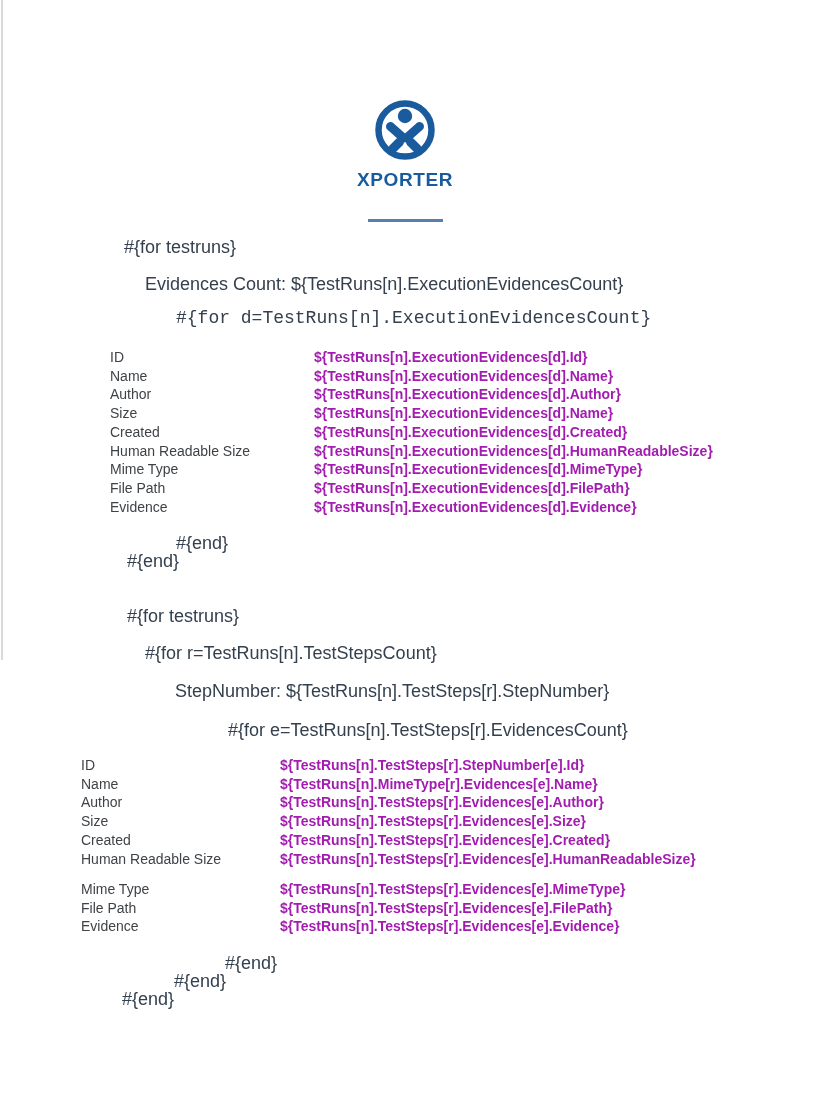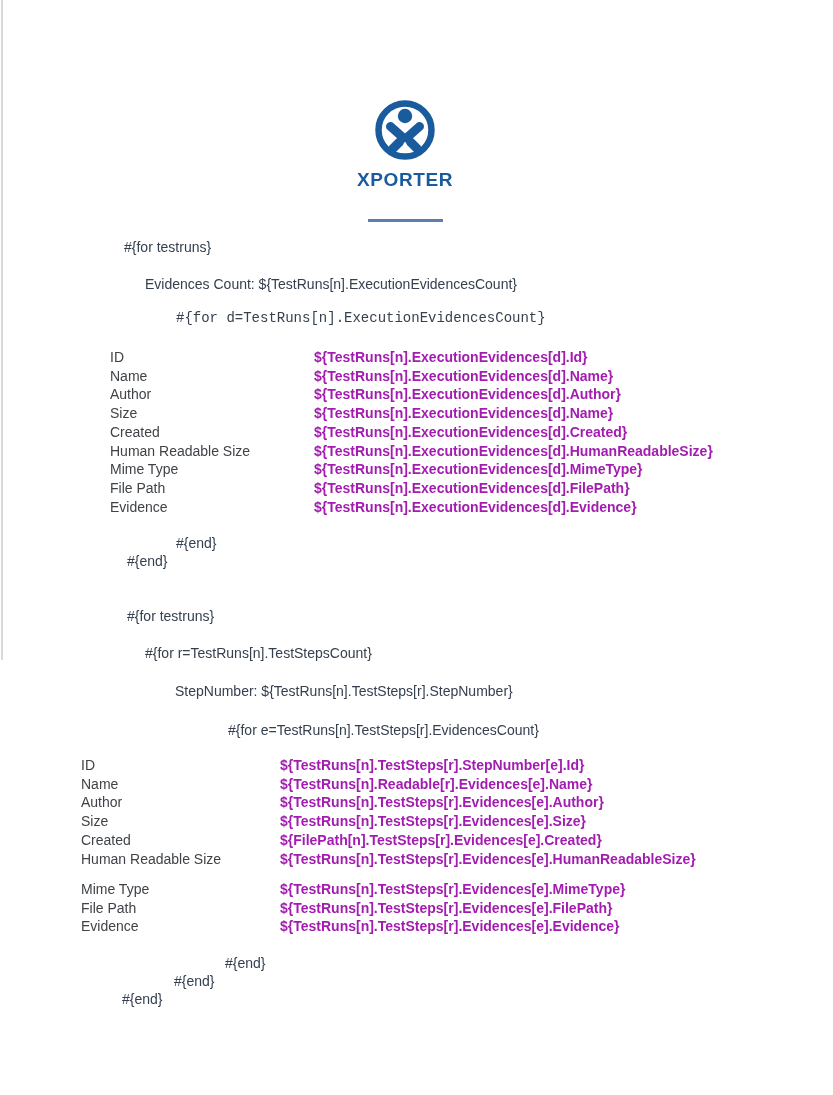--- a/index.html
+++ b/index.html
@@ -25,21 +25,21 @@
     font-size: 19px; font-weight: bold; letter-spacing: 0.6px;
     color: #1A5B9D;
   }
   .brand-divider {
     position: absolute; left: 368px; top: 219px;
     width: 75px; height: 3px;
     background: #5B7FAD;
   }
   .code {
     position: absolute;
-    font-size: 14px;
+    font-size: 18px;
     line-height: 16px;
     color: #35404F;
     white-space: pre;
   }
   .fields { position: absolute; font-size: 14px; }
   .frow { display: flex; line-height: 18.7px; gap: 27px; }
   .flabel { flex: none; color: #3F4347; white-space: pre; }
   .fvalue { color: #a21caf; white-space: pre; font-weight: bold; }
   .t1 .flabel { width: 177px; }
   .t2 .flabel { width: 172px; }
@@ -115,33 +115,33 @@
 <div class="code" style="left:175px; top:683px;">StepNumber: ${TestRuns[n].TestSteps[r].StepNumber}</div>
 <div class="code" style="left:228px; top:722px;">#{for e=TestRuns[n].TestSteps[r].EvidencesCount}</div>
 
 <div class="fields t2" style="left:81px; top:756px;">
   <div class="frow">
       <span class="flabel">ID</span>
       <span class="fvalue">${TestRuns[n].TestSteps[r].StepNumber[e].Id}</span>
     </div>
   <div class="frow">
       <span class="flabel">Name</span>
-      <span class="fvalue">${TestRuns[n].Readable[r].Evidences[e].Name}</span>
+      <span class="fvalue">${TestRuns[n].MimeType[r].Evidences[e].Name}</span>
     </div>
   <div class="frow">
       <span class="flabel">Author</span>
       <span class="fvalue">${TestRuns[n].TestSteps[r].Evidences[e].Author}</span>
     </div>
   <div class="frow">
       <span class="flabel">Size</span>
       <span class="fvalue">${TestRuns[n].TestSteps[r].Evidences[e].Size}</span>
     </div>
   <div class="frow">
       <span class="flabel">Created</span>
-      <span class="fvalue">${FilePath[n].TestSteps[r].Evidences[e].Created}</span>
+      <span class="fvalue">${TestRuns[n].TestSteps[r].Evidences[e].Created}</span>
     </div>
   <div class="frow">
       <span class="flabel">Human Readable Size</span>
       <span class="fvalue">${TestRuns[n].TestSteps[r].Evidences[e].HumanReadableSize}</span>
     </div>
 </div>
 
 <div class="fields t2" style="left:81px; top:880px;">
   <div class="frow">
       <span class="flabel">Mime Type</span>

